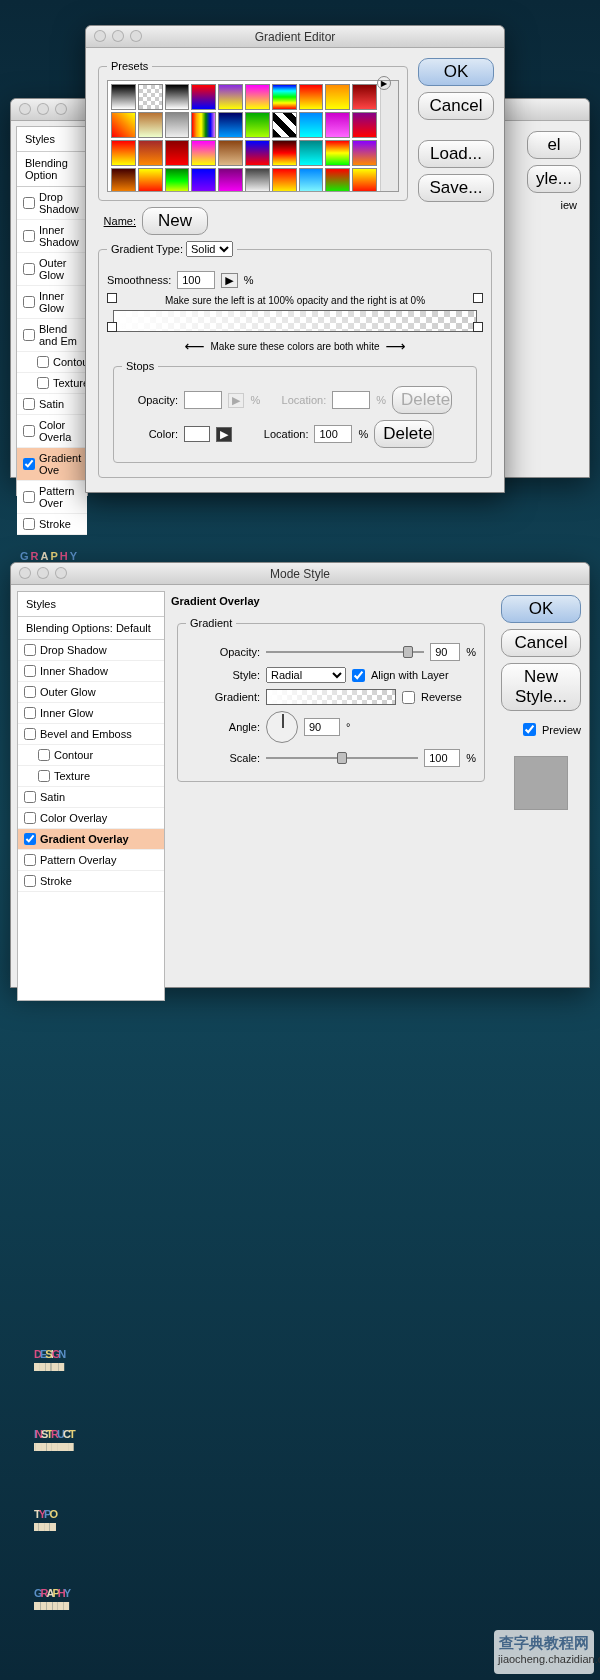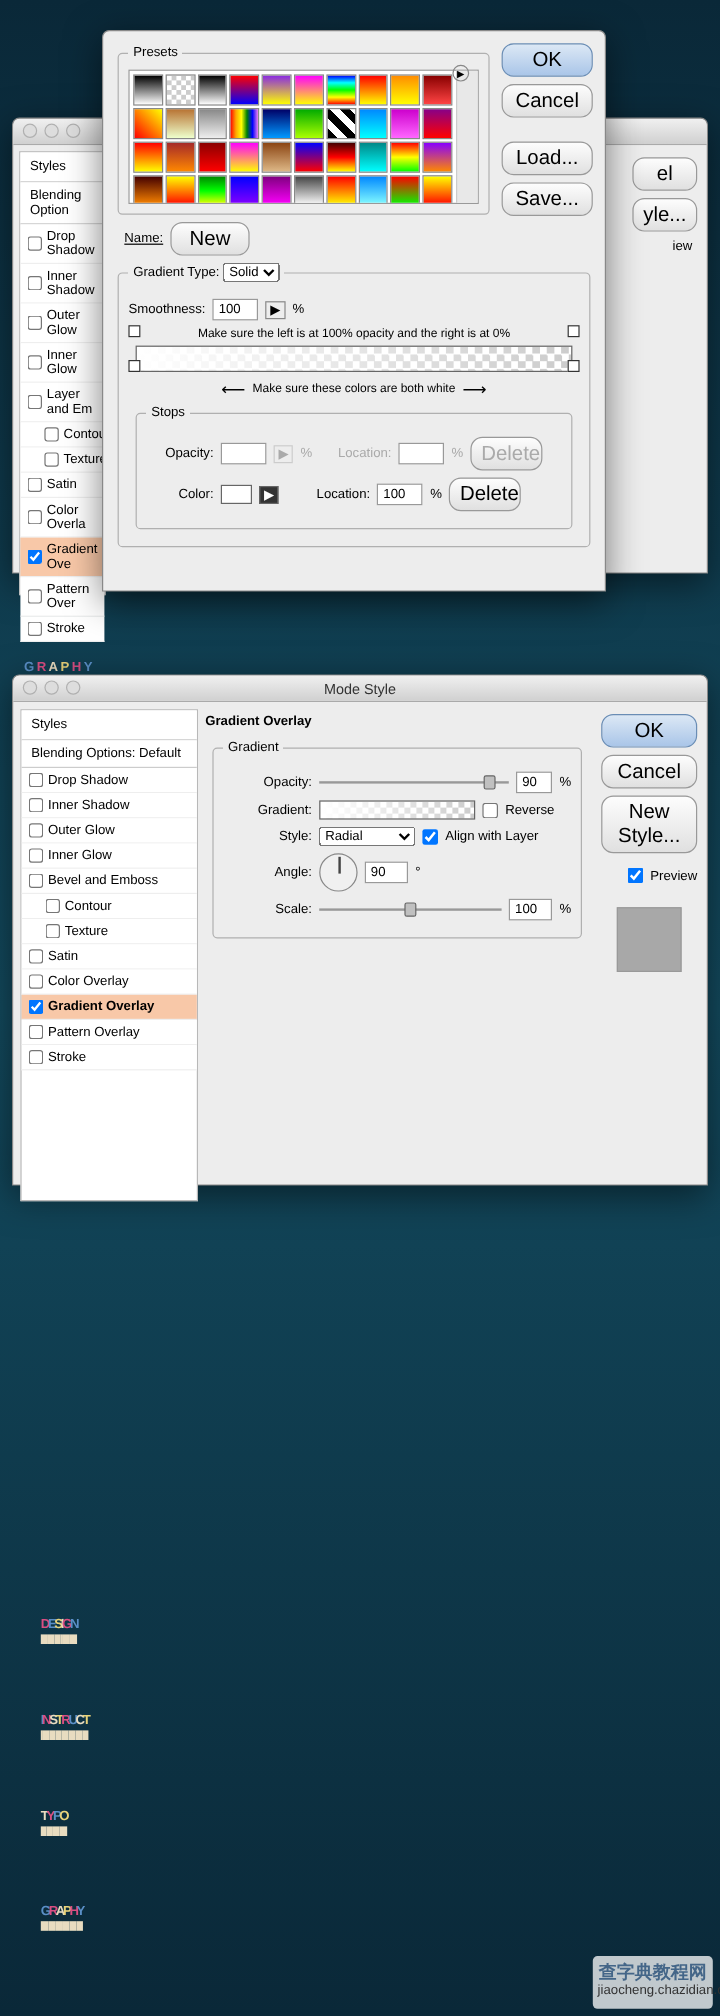--- a/index.html
+++ b/index.html
@@ -108,21 +108,21 @@
       <div class="style-item">
           <input type="checkbox" style="">
           <span>Outer Glow</span>
         </div>
       <div class="style-item">
           <input type="checkbox" style="">
           <span>Inner Glow</span>
         </div>
       <div class="style-item">
           <input type="checkbox" style="">
-          <span>Layer and Em</span>
+          <span>Blend and Em</span>
         </div>
       <div class="style-item indent">
           <input type="checkbox" style="">
           <span>Contour</span>
         </div>
       <div class="style-item indent">
           <input type="checkbox" style="">
           <span>Texture</span>
         </div>
       <div class="style-item">
@@ -148,20 +148,28 @@
     </div>
     <div style="position:absolute; right:8px; top:10px; width:54px; display:flex; flex-direction:column; gap:6px;">
       <div class="mac-btn">el</div>
       <div class="mac-btn">yle...</div>
       <div style="text-align:right; padding-right:4px;">iew</div>
     </div>
   </div>
 </div>
 
 <div class="dialog gradient-editor">
+  <div class="titlebar">
+    <div class="traffic">
+        <span></span>
+        <span></span>
+        <span></span>
+      </div>
+    <span class="title">Gradient Editor</span>
+  </div>
   <div style="position:relative; padding:6px;">
     <div class="right-buttons">
       <div class="mac-btn default">OK</div>
       <div class="mac-btn">Cancel</div>
       <div style="height:8px;"></div>
       <div class="mac-btn">Load...</div>
       <div class="mac-btn">Save...</div>
     </div>
     <fieldset style="width:310px; position:relative;">
       <legend>Presets</legend>
@@ -336,30 +344,30 @@
         <legend>Gradient</legend>
         <div class="row">
           <label style="width:74px;">Opacity:</label>
           <div class="slider" style="width:120px;">
               <div class="slider-thumb" style="left:90%;"></div>
             </div>
           <input class="num highlight" style="width: 30px;" value="90">
           <span>%</span>
         </div>
         <div class="row">
-          <label style="width:74px;">Gradient:</label>
-          <div class="mini-grad"></div>
-          <input type="checkbox" style="">
-          <span>Reverse</span>
-        </div>
-        <div class="row">
           <label style="width:74px;">Style:</label>
           <select style="width:80px;"><option>Radial</option></select>
           <input type="checkbox" checked="" style="">
           <span>Align with Layer</span>
+        </div>
+        <div class="row">
+          <label style="width:74px;">Gradient:</label>
+          <div class="mini-grad"></div>
+          <input type="checkbox" style="">
+          <span>Reverse</span>
         </div>
         <div class="row">
           <label style="width:74px;">Angle:</label>
           <div class="angle-dial"></div>
           <input class="num" style="width: 36px;" value="90">
           <span>°</span>
         </div>
         <div class="row">
           <label style="width:74px;">Scale:</label>
           <div class="slider" style="width:120px;">

